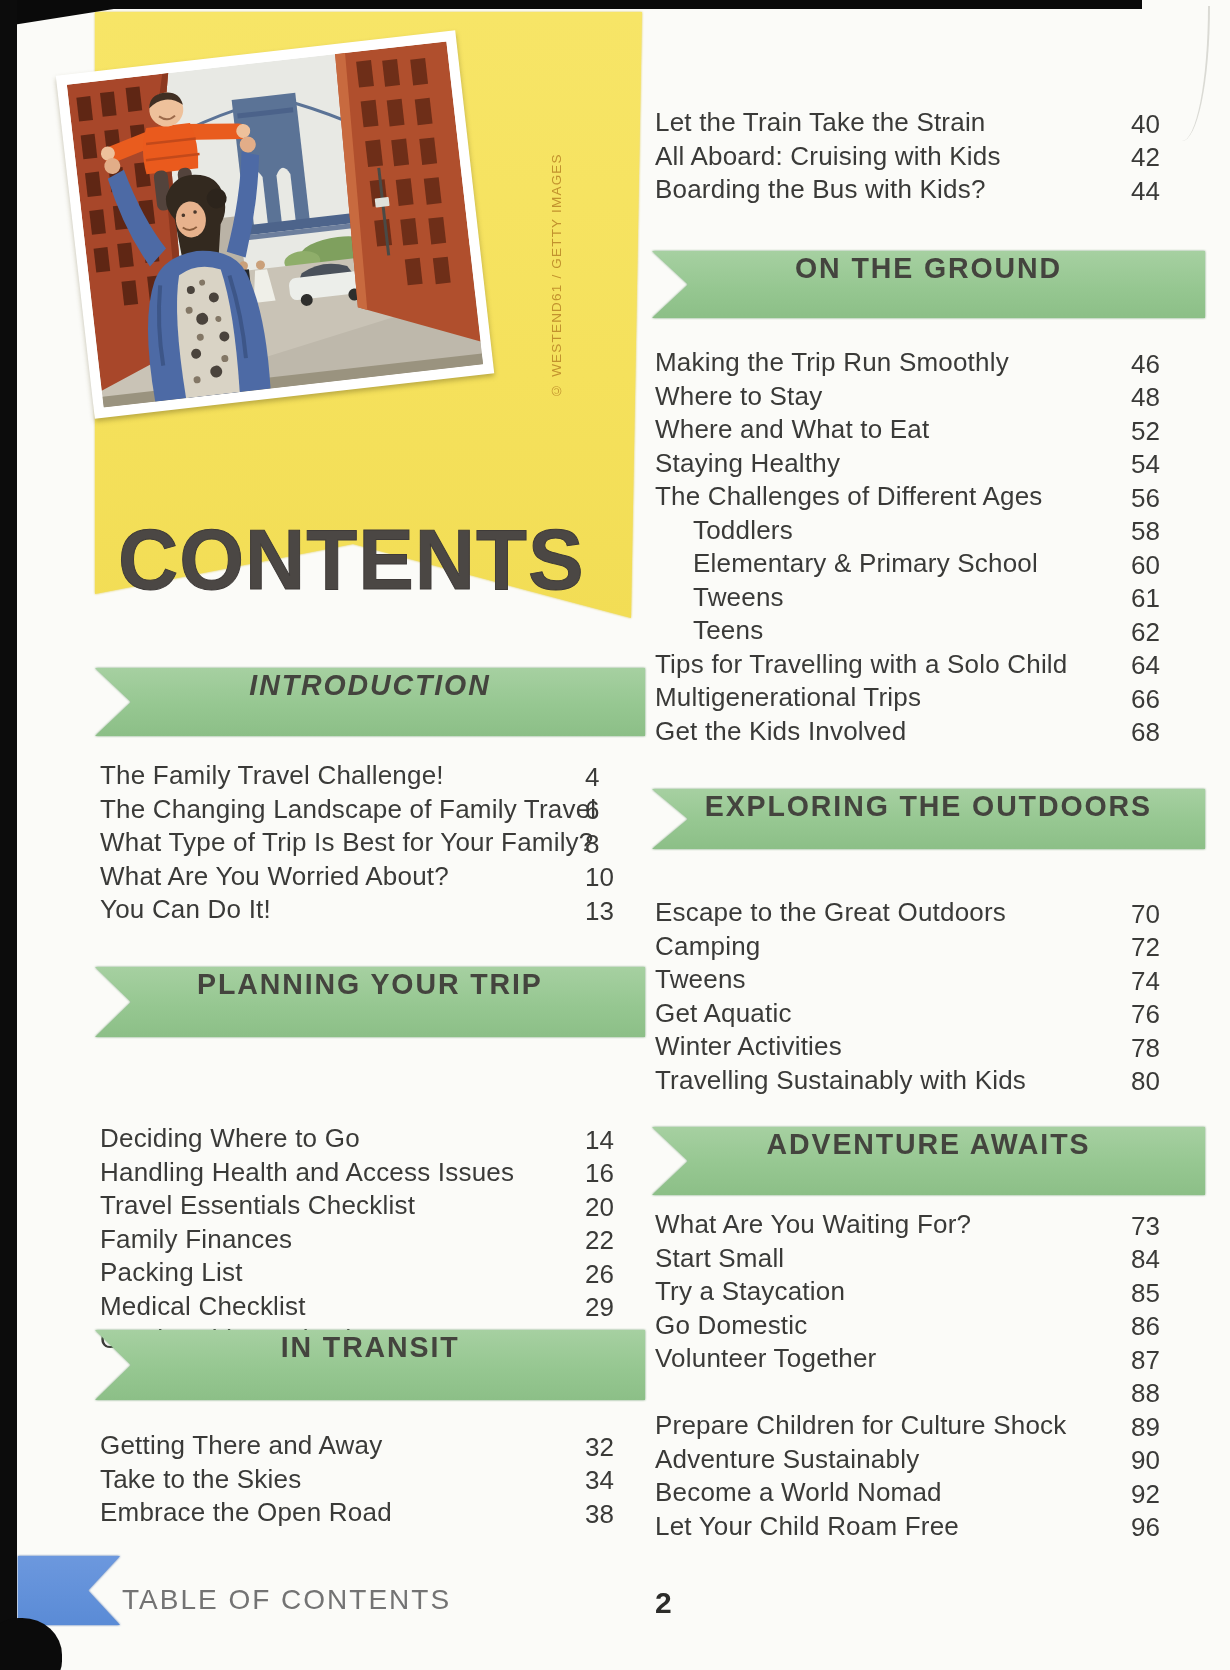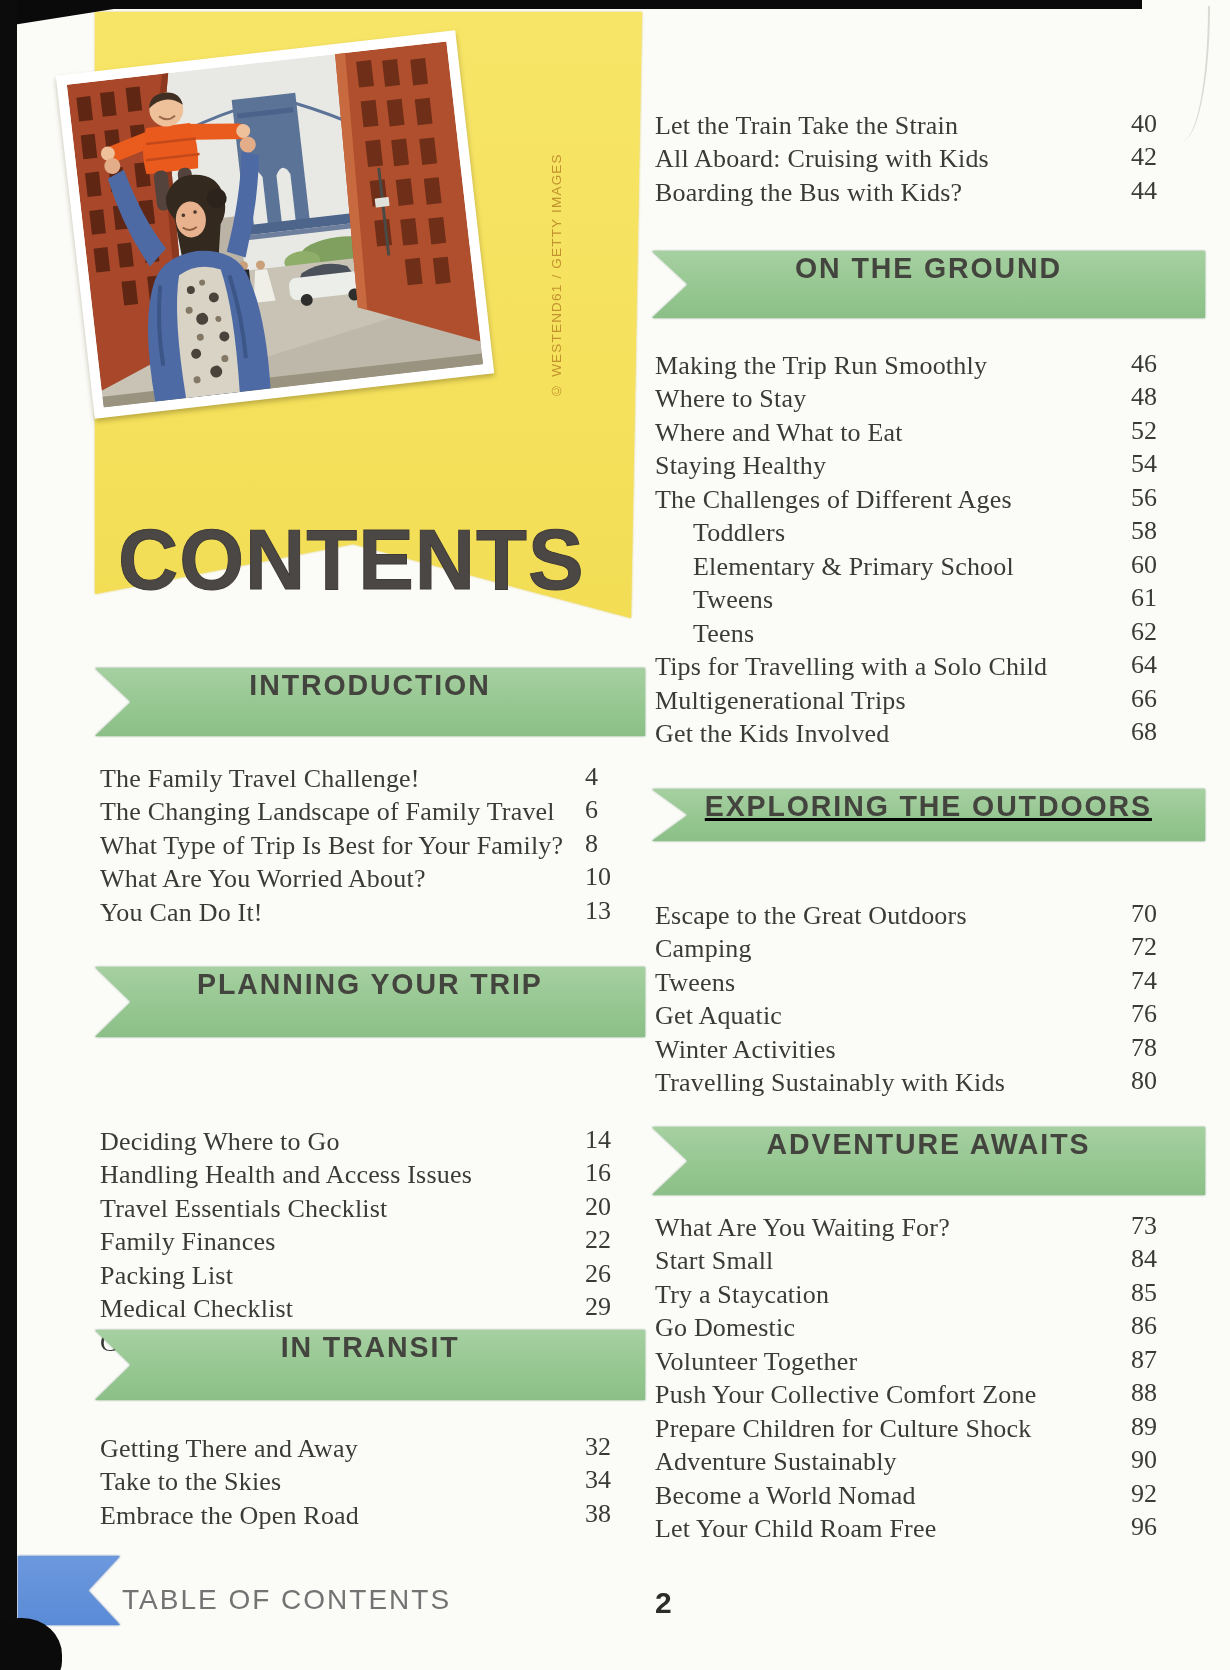--- a/index.html
+++ b/index.html
@@ -39,47 +39,47 @@
   .photo svg{display:block;}
   
   .rbw{position:absolute;filter:drop-shadow(0 0 1px #6f9e71);}
   .rb{width:100%;height:100%;display:flex;align-items:flex-start;justify-content:center;
     background:linear-gradient(180deg,#a6d0a1 0%,#96c791 55%,#8cbf87 100%);
     clip-path:polygon(0 0,100% 0,100% 100%,0 100%,36px 50%);}
   .rb h2{margin:0;font-size:30px;font-weight:bold;letter-spacing:2px;color:#44443e;
     transform:scaleX(.95);white-space:nowrap;}
   
   .ls{position:absolute;}
-  .row{position:relative;height:33.5px;display:flex;align-items:flex-end;
-    font-size:26px;color:#3a3a38;font-family:Liberation Serif, serif;}
+  .row{position:relative;height:33.5px;display:flex;align-items:flex-start;
+    font-size:26px;color:#3a3a38;}
   .row .t{white-space:nowrap;letter-spacing:.2px;}
   .row .pg{position:absolute;top:50%;transform:translateY(-50%);}
   .row.indent .t{padding-left:38px;}
   .col-l .pg{left:485px;}
   .col-r .pg{left:476px;}
   
   .blue-wrap{position:absolute;left:18px;top:1556px;width:102px;height:69px;
     filter:drop-shadow(0 0 1px #3562ab);}
   .blue-ribbon{width:100%;height:100%;
     background:linear-gradient(180deg,#6c98de 0%,#5a8bd6 100%);
     clip-path:polygon(0 0,100% 0,calc(100% - 32px) 50%,100% 100%,0 100%);}
   .toc-label{position:absolute;left:122px;top:1584px;font-size:28px;
     letter-spacing:2px;color:#737373;white-space:nowrap;}
   .pagenum{position:absolute;left:655px;top:1586px;font-size:30px;font-weight:bold;color:#2c2c2a;}
   
-  #rb-l0{left:95px;top:668px;width:550px;height:68px;}
+  #rb-l0{left:95px;top:668px;width:550px;height:68px;font-style:italic;}
   #ls-l0{left:100px;top:760px;width:545px;}
   #rb-l1{left:95px;top:967px;width:550px;height:70px;}
   #ls-l1{left:100px;top:1080px;width:545px;margin-top:43px;}
   #rb-l2{left:95px;top:1330px;width:550px;height:70px;}
   #ls-l2{left:100px;top:1430px;width:545px;}
   #ls-r0{left:655px;top:107px;width:550px;}
   #rb-r1{left:652px;top:251px;width:553px;height:67px;}
   #ls-r1{left:655px;top:347px;width:550px;}
-  #rb-r2{left:652px;top:789px;width:553px;height:52px;text-decoration:underline;}
+  #rb-r2{left:652px;top:789px;width:553px;height:60px;}
   #ls-r2{left:655px;top:897px;width:550px;}
   #rb-r3{left:652px;top:1127px;width:553px;height:68px;}
   #ls-r3{left:655px;top:1209px;width:550px;}
 </style>
 </head>
 <body>
 
 <div class="page">
 
   <div class="pennant-wrap">
@@ -449,21 +449,20 @@
         </div>
         <div class="row">
           <span class="t">Go Domestic</span>
           <span class="pg">86</span>
         </div>
         <div class="row">
           <span class="t">Volunteer Together</span>
           <span class="pg">87</span>
         </div>
         <div class="row">
-          <span class="t">Push Your Collective Comfort Zone</span>
           <span class="pg">88</span>
         </div>
         <div class="row">
           <span class="t">Prepare Children for Culture Shock</span>
           <span class="pg">89</span>
         </div>
         <div class="row">
           <span class="t">Adventure Sustainably</span>
           <span class="pg">90</span>
         </div>

